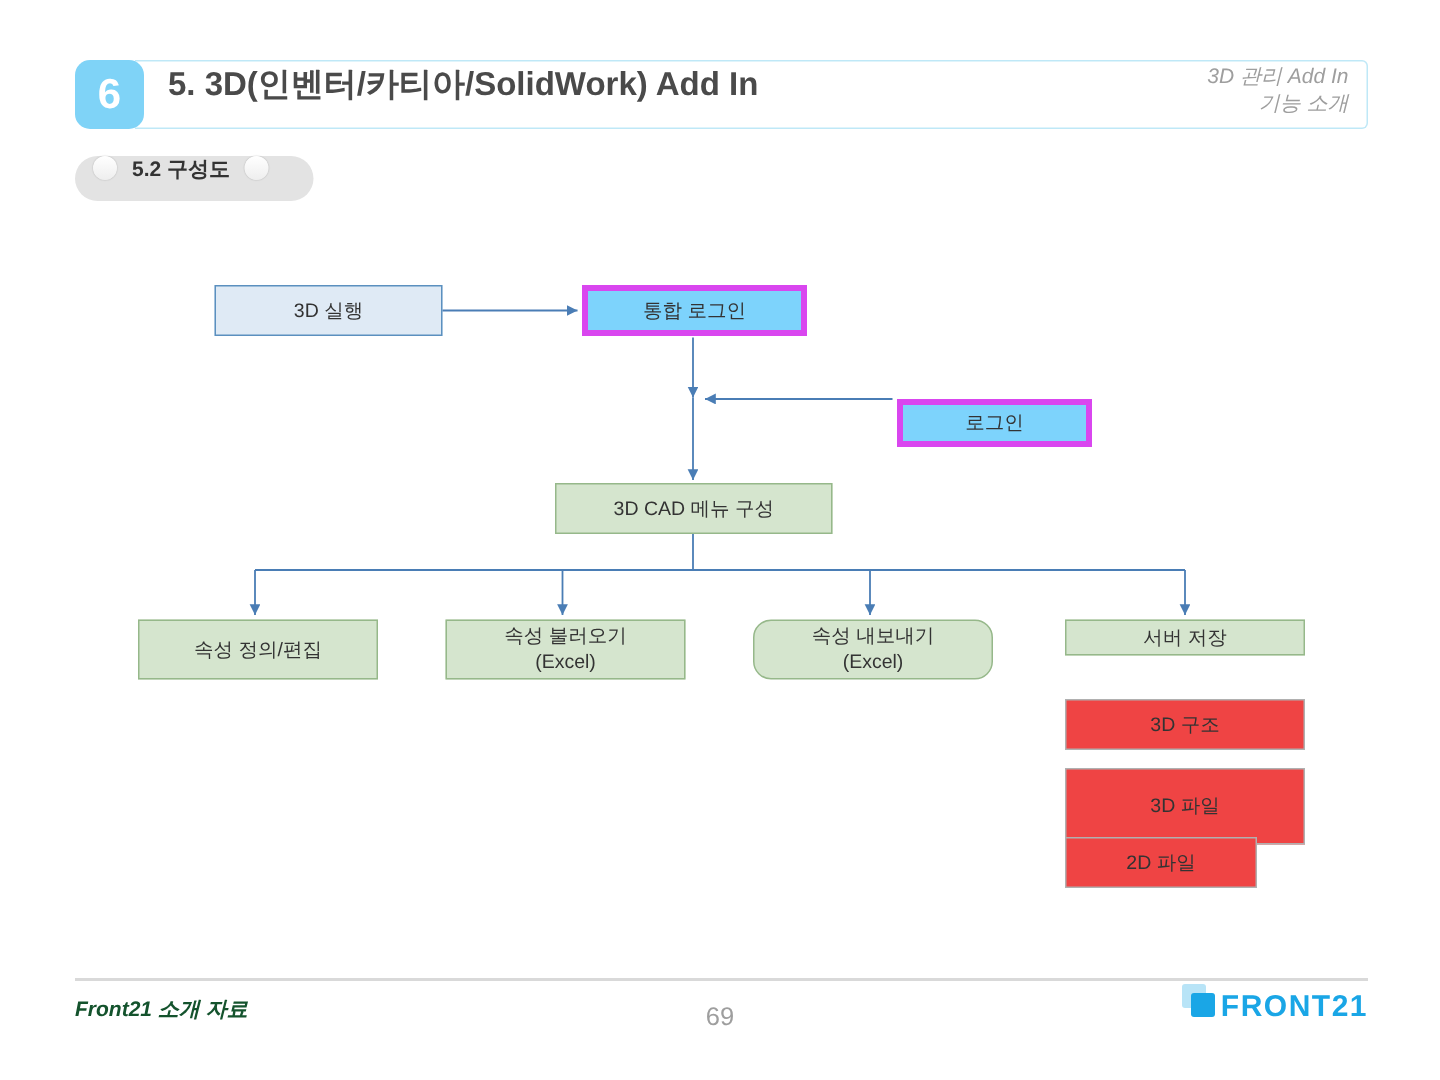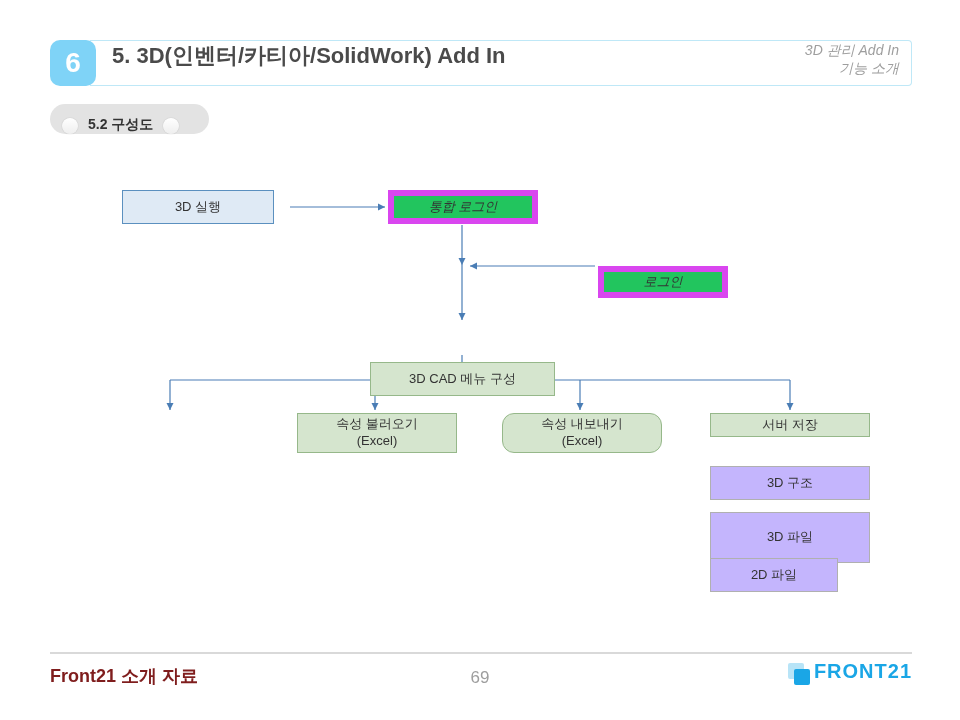--- a/index.html
+++ b/index.html
@@ -54,21 +54,21 @@
     text-align: right;
     margin-left: auto;
   }
   .subheader {
     position: absolute;
     left: 50px; top: 104px;
     height: 30px;
     background: #e3e3e3;
     border-radius: 15px;
     display: flex;
-    align-items: flex-end;
+    align-items: flex-start;
     padding: 0 30px 0 12px;
   }
   .subheader .dot {
     width: 16px; height: 16px; border-radius: 50%;
     background: linear-gradient(180deg,#fff,#eee);
     box-shadow: 0 0 1px rgba(0,0,0,0.3);
   }
   .subheader .sh-text { font-size: 14px; font-weight: 700; margin: 0 10px; color: #333;}
   .diagram {
     position: absolute;
@@ -77,40 +77,40 @@
   .node {
     position: absolute;
     display: flex;
     align-items: center;
     justify-content: center;
     font-size: 13px;
     text-align: center;
     line-height: 1.3;
   }
   .node.blue { background:#dfeaf5; border:1px solid #5b90bf; }
-  .node.peach{ background:#22c55e; border:6px solid #d946ef;font-style:italic; }
+  .node.peach{ background:#7dd3fc; border:4px solid #d946ef; }
   .node.green{ background:#d5e5ce; border:1px solid #96b88a; }
-  .node.gray { background:#c4b5fd; border:1px solid #b0b0b0; }
+  .node.gray { background:#ef4444; border:1px solid #b0b0b0; }
   svg.edges { position:absolute; inset:0; width:100%; height:100%; overflow:visible; }
   .footer-line {
     position: absolute;
     left: 50px; right: 48px; top: 652px;
     border-top: 2px solid #d9d9d9;
   }
   .footer-left {
     position: absolute; left: 50px; top: 664px;
-    font-size: 18px; font-weight: 700; color: #7f1d1d;
+    font-size: 14px; font-weight: 700; color: #14532d; font-style: italic;
   }
   .footer-page {
     position: absolute; left: 0; right: 0; top: 668px;
     text-align: center; font-size: 17px; color: #9e9e9e;
   }
   .footer-logo {
     position: absolute; right: 48px; top: 660px;
-    display: flex; align-items: flex-end; gap: 6px;
+    display: flex; align-items: flex-start; gap: 6px;
     font-size: 20px; font-weight: 800; color: #1aa6e6; letter-spacing: 1px;
   }
   .footer-logo .sq {
     display:inline-block; width:16px; height:16px; position:relative;
   }
   .footer-logo .sq::before {
     content:""; position:absolute; left:-4px; top:-4px;
     width:16px; height:16px; background:#b8e4f7; border-radius:2px;
   }
   .footer-logo .sq::after {
@@ -158,28 +158,29 @@
     <line x1="412" y1="185" x2="412" y2="210" stroke="#4a7db5" stroke-width="1.2"></line>
 
     <line x1="120" y1="210" x2="740" y2="210" stroke="#4a7db5" stroke-width="1.2"></line>
 
     <line x1="120" y1="210" x2="120" y2="240" stroke="#4a7db5" stroke-width="1.2" marker-end="url(#ah)"></line>
     <line x1="325" y1="210" x2="325" y2="240" stroke="#4a7db5" stroke-width="1.2" marker-end="url(#ah)"></line>
     <line x1="530" y1="210" x2="530" y2="240" stroke="#4a7db5" stroke-width="1.2" marker-end="url(#ah)"></line>
     <line x1="740" y1="210" x2="740" y2="240" stroke="#4a7db5" stroke-width="1.2" marker-end="url(#ah)"></line>
   </svg>
 
-  <div class="node blue" style="left:72px; top:20px; width:152px; height:34px;">3D 실행</div>
+  <div class="node blue" style="left:93px; top:20px; width:152px; height:34px;">3D 실행</div>
 
   <div class="node peach" style="left:338px; top:20px; width:150px; height:34px;">통합 로그인</div>
 
   <div class="node peach" style="left:548px; top:96px; width:130px; height:32px;">로그인</div>
 
-  <div class="node green" style="left:320px; top:152px; width:185px; height:34px;margin-top:40px;">3D CAD 메뉴 구성</div>
-
+  <div class="node green" style="left:320px; top:152px; width:185px; height:34px;">3D CAD 메뉴 구성</div>
+
+  <div class="node green" style="left:42px;  top:243px; width:160px; height:40px;">속성 정의/편집</div>
 
   <div class="node green" style="left:247px; top:243px; width:160px; height:40px; white-space:pre-line;">속성 불러오기
 (Excel)</div>
 
   <div class="node green" style="left:452px; top:243px; width:160px; height:40px; white-space:pre-line;border-radius:12px;">속성 내보내기
 (Excel)</div>
 
   <div class="node green" style="left:660px; top:243px; width:160px; height:24px;">서버 저장</div>
 
   <div class="node gray" style="left:660px; top:296px; width:160px; height:34px;">3D 구조</div>

